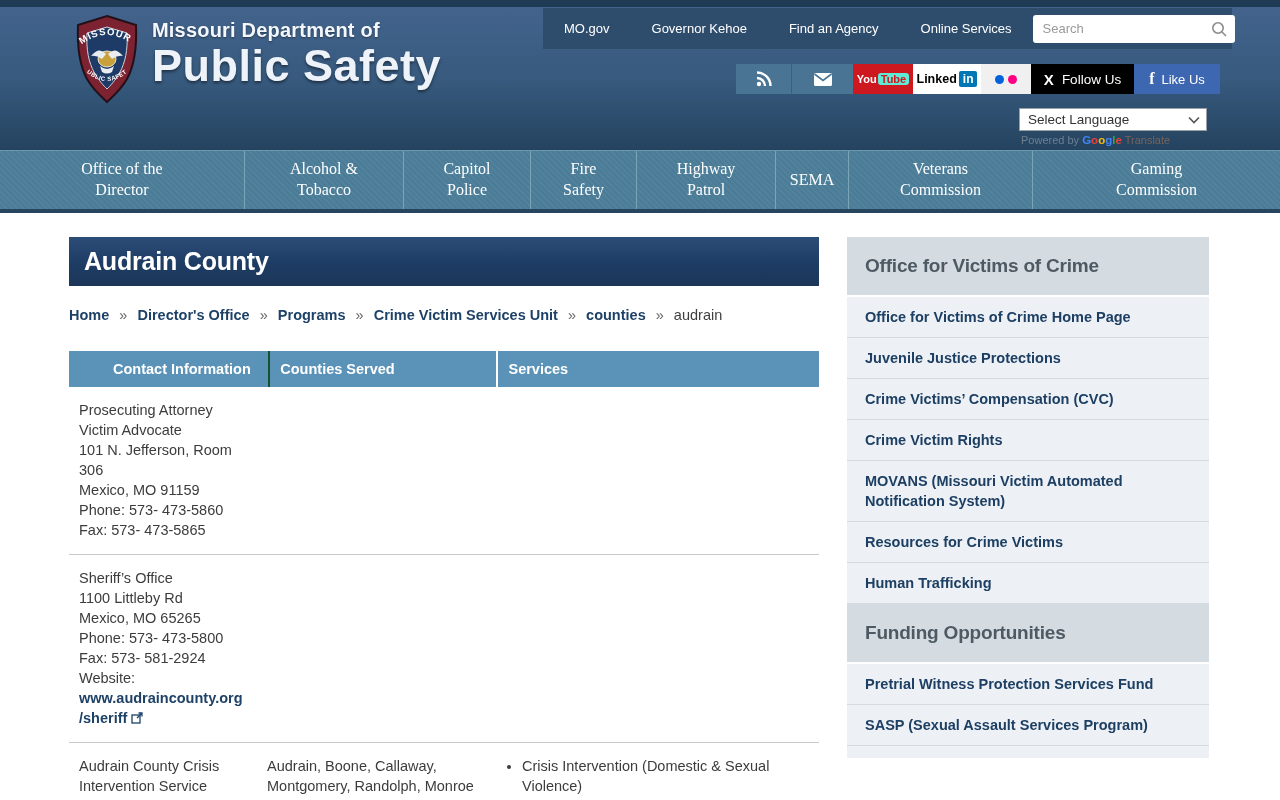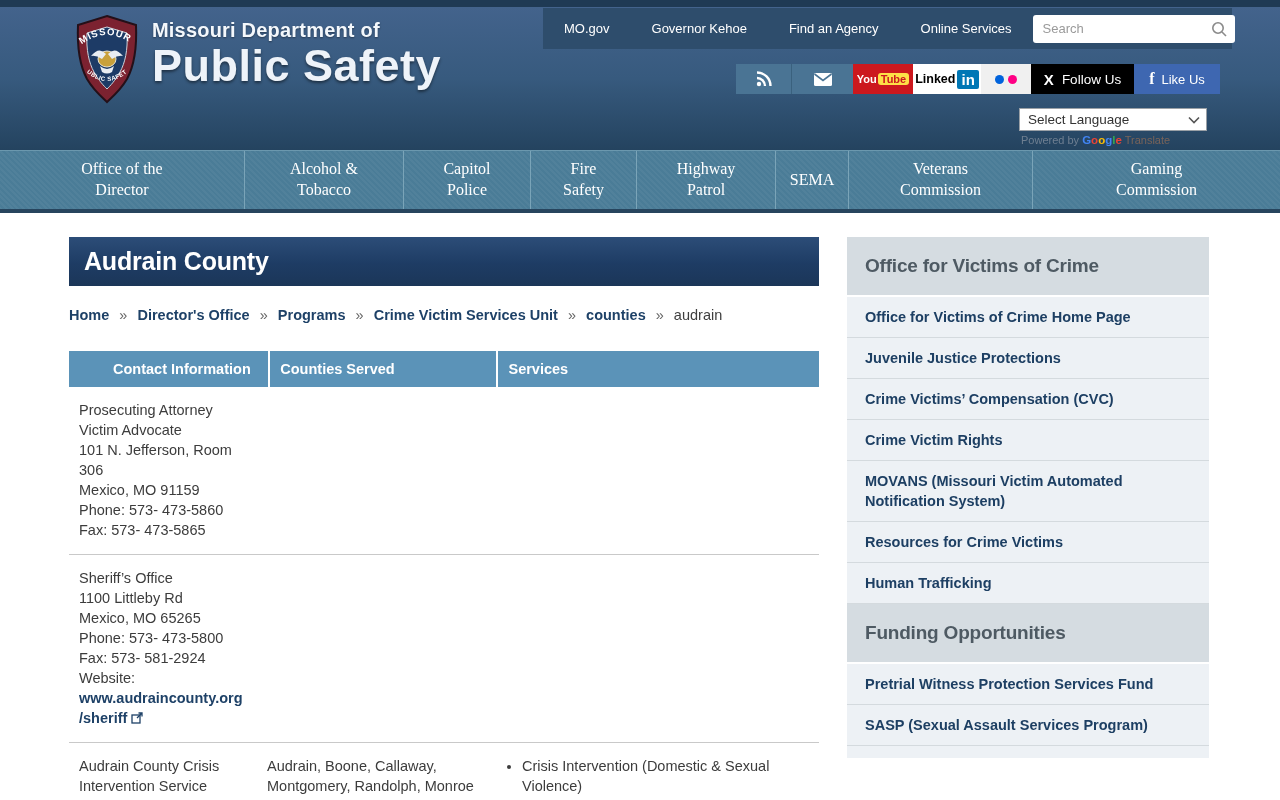--- a/index.html
+++ b/index.html
@@ -30,25 +30,25 @@
     font-family:"Liberation Sans", sans-serif; }
   .search-input::placeholder { color:#9a9a9a; }
   .search-icon { position:absolute; right:7px; top:5px; }
 
   .social-bar { position:absolute; left:736px; top:57px; height:40px; display:flex; }
   .seg { height:30px; display:flex; align-items:center; justify-content:center; cursor:pointer; }
   .seg-rss { width:55px; background:#4a7494; }
   .seg-mail { width:62px; background:#4a7494; border-left:1px solid #3a617e; }
   .seg-yt { width:60px; background:#cc181e; }
   .yt-you { color:#fff; font-size:11px; font-weight:bold; }
-  .yt-tube { background:#fde047; color:#cc181e; border-radius:3px; padding:0 3px; font-size:11px;
+  .yt-tube { background:#5eead4; color:#cc181e; border-radius:3px; padding:0 3px; font-size:11px;
     font-weight:bold; margin-left:1px; }
   .seg-li { width:68px; background:#fff; }
   .li-linked { color:#000; font-weight:bold; font-size:12.5px; }
-  .li-in { background:#0077b5; color:#fff; font-weight:bold; font-size:15px; padding:1px 4px;
+  .li-in { background:#0077b5; color:#fff; font-weight:bold; font-size:12px; padding:1px 4px;
     border-radius:2px; margin-left:2px; }
   .seg-flickr { width:50px; background:#f0f0f0; }
   .dot { width:9px; height:9px; border-radius:50%; display:inline-block; }
   .dot-blue { background:#0063dc; margin-right:4px; }
   .dot-pink { background:#ff0084; }
   .seg-x { width:103px; background:#000; color:#fff; }
   .x-glyph { font-weight:bold; font-size:15px; margin-right:8px; }
   .x-label { font-size:13.5px; }
   .seg-fb { width:86px; background:#3e67b1; color:#fff; }
   .fb-glyph { font-family:"Liberation Serif", serif; font-weight:bold; font-size:16px; margin-right:7px; }
@@ -87,21 +87,21 @@
   .title-bar h1 { color:#fff; font-size:25px; font-weight:bold; letter-spacing:-.2px; }
 
   .breadcrumb { position:absolute; left:69px; top:307px; width:750px; font-size:14.5px; color:#3f3f3f; }
   .crumb-link { color:#1e4167; font-weight:bold; cursor:pointer; }
   .crumb-sep { color:#666; margin:0 6px; }
   .crumb-current { color:#3f3f3f; }
 
   .svc-table { position:absolute; left:69px; top:351px; width:750px; font-size:14.5px; color:#3c3c3c; }
   .thead { display:flex; height:36px; background:#5b93b8; }
   .th { display:flex; align-items:center; color:#fff; font-weight:bold; padding-left:10px; }
-  .th-1 { width:204px; border-right:2px solid #ffffff;padding-left:44px; }
+  .th-1 { width:204px; border-right:2px solid #14532d;padding-left:44px; }
   .th-2 { width:232px; border-right:2px solid #fff; }
   .th-3 { width:326px; }
   .trow { display:flex; padding:13px 0 14px 0; line-height:20px; }
   .trow.sep { border-bottom:1px solid #c9c9c9; }
   .td-1 { width:190px; padding:0 14px 0 10px; }
   .td-2 { width:232px; padding:0 12px 0 8px; }
   .td-3 { width:328px; }
   .td-3 ul { margin:0; padding-left:31px; }
   .site-link { color:#1e4167; font-weight:bold; cursor:pointer; }
   .ext-icon { display:inline-block; vertical-align:-1px; margin-left:4px; }

